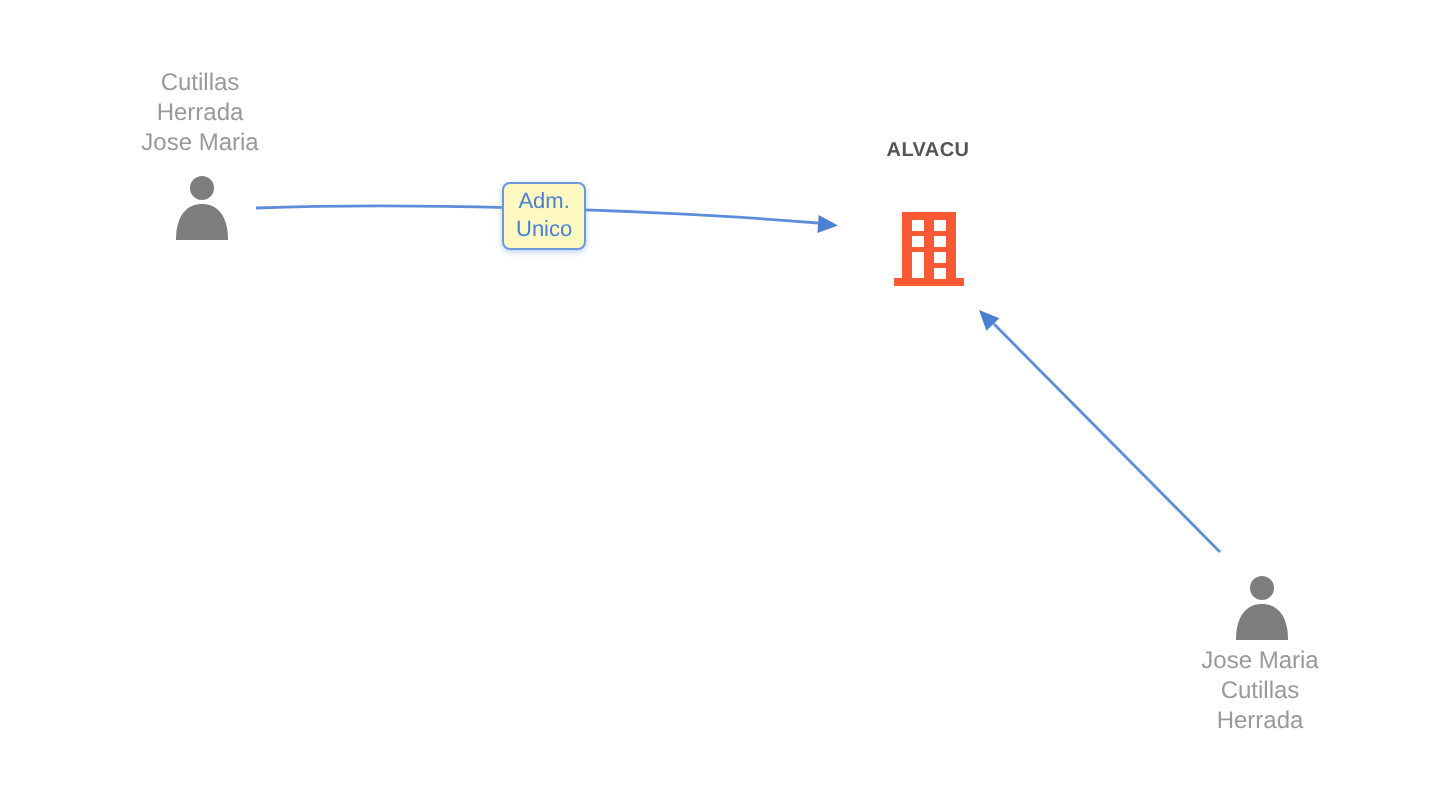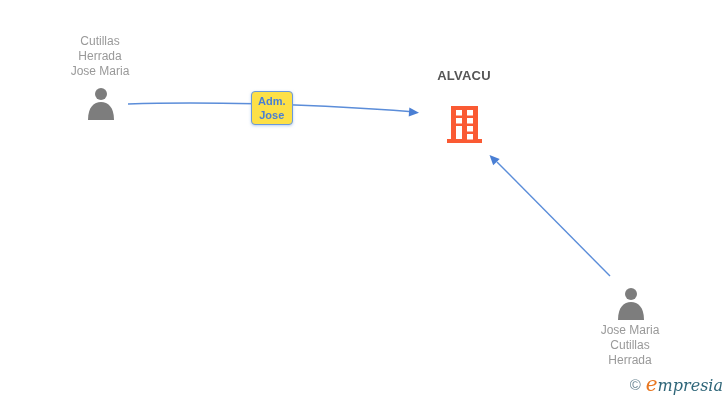--- a/index.html
+++ b/index.html
@@ -2,26 +2,26 @@
 <html><head>
 <meta charset="utf-8">
 <style>
   html,body{margin:0;padding:0;background:#ffffff;}
   body{width:728px;height:400px;font-family:"Liberation Sans",sans-serif;}
   .canvas{position:relative;width:728px;height:400px;background:#ffffff;overflow:hidden;}
   .layer{position:absolute;left:0;top:0;width:728px;height:400px;pointer-events:none;}
   .abs{position:absolute;}
   .person-name{color:#999999;font-size:12px;line-height:15px;text-align:center;}
   .person-name span{display:block;}
-  .company-name{color:#555555;font-size:13px;font-weight:bold;line-height:15px;text-align:center;letter-spacing:.2px;}
+  .company-name{color:#555555;font-size:10px;font-weight:bold;line-height:15px;text-align:center;letter-spacing:.2px;}
   .company-name span{display:block;}
   .edge-label{
-    background:#fde047;border:1px solid #6b99dc;border-radius:4px;
+    background:#fef9c3;border:1px solid #6b99dc;border-radius:4px;
     color:#4a7fd4;font-size:11px;line-height:14px;text-align:center;
-    padding:2px 6px;box-shadow:0 1px 3px rgba(130,170,225,.55);font-weight:bold;
+    padding:2px 6px;box-shadow:0 1px 3px rgba(130,170,225,.55);
   }
   .edge-label span{display:block;}
   .logo{font-style:italic;white-space:nowrap;}
   .logo .copy{color:#6b8795;font-size:15px;font-style:normal;vertical-align:1px;margin-right:5px;}
   .logo .lead{color:#e8761f;font-size:20px;font-family:"DejaVu Serif",serif;}
   .logo .rest{color:#2f6679;font-size:16px;font-family:"DejaVu Serif",serif;}
 </style>
 </head>
 <body>
 
@@ -39,21 +39,21 @@
     <span>Herrada</span>
     <span>Jose Maria</span>
   </div>
   <svg class="abs" style="left:86px;top:87px;" width="30" height="33" viewBox="0 0 30 33">
     <circle cx="15" cy="7" r="6" fill="#7d7d7d"></circle>
     <path d="M2,33 C2,20 8,15 15,15 C22,15 28,20 28,33 Z" fill="#7d7d7d"></path>
   </svg>
 
   <div class="abs edge-label" style="left:251px;top:91px;">
     <span>Adm.</span>
-    <span>Jose</span>
+    <span>Unico</span>
   </div>
 
   <div class="abs company-name" style="left:394px;top:68px;width:140px;">
     <span>ALVACU</span>
   </div>
   <svg class="abs" style="left:447px;top:106px;" width="35" height="37" viewBox="0 0 35 37">
     <rect x="4" y="0" width="27" height="34" fill="#fa5a33"></rect>
     <rect x="0" y="33" width="35" height="4" fill="#fa5a33"></rect>
     <rect x="9" y="4" width="6" height="5.5" fill="#ffffff"></rect>
     <rect x="20" y="4" width="6" height="5.5" fill="#ffffff"></rect>
@@ -69,17 +69,14 @@
   <svg class="abs" style="left:616px;top:287px;" width="30" height="33" viewBox="0 0 30 33">
     <circle cx="15" cy="7" r="6" fill="#7d7d7d"></circle>
     <path d="M2,33 C2,20 8,15 15,15 C22,15 28,20 28,33 Z" fill="#7d7d7d"></path>
   </svg>
   <div class="abs person-name" style="left:560px;top:323px;width:140px;">
     <span>Jose Maria</span>
     <span>Cutillas</span>
     <span>Herrada</span>
   </div>
 
-  <div class="abs logo" style="right:5px;top:372px;">
-    <span class="copy">©</span><span class="lead">e</span><span class="rest">mpresia</span>
-  </div>
 
 </div>
 
 </body></html>

